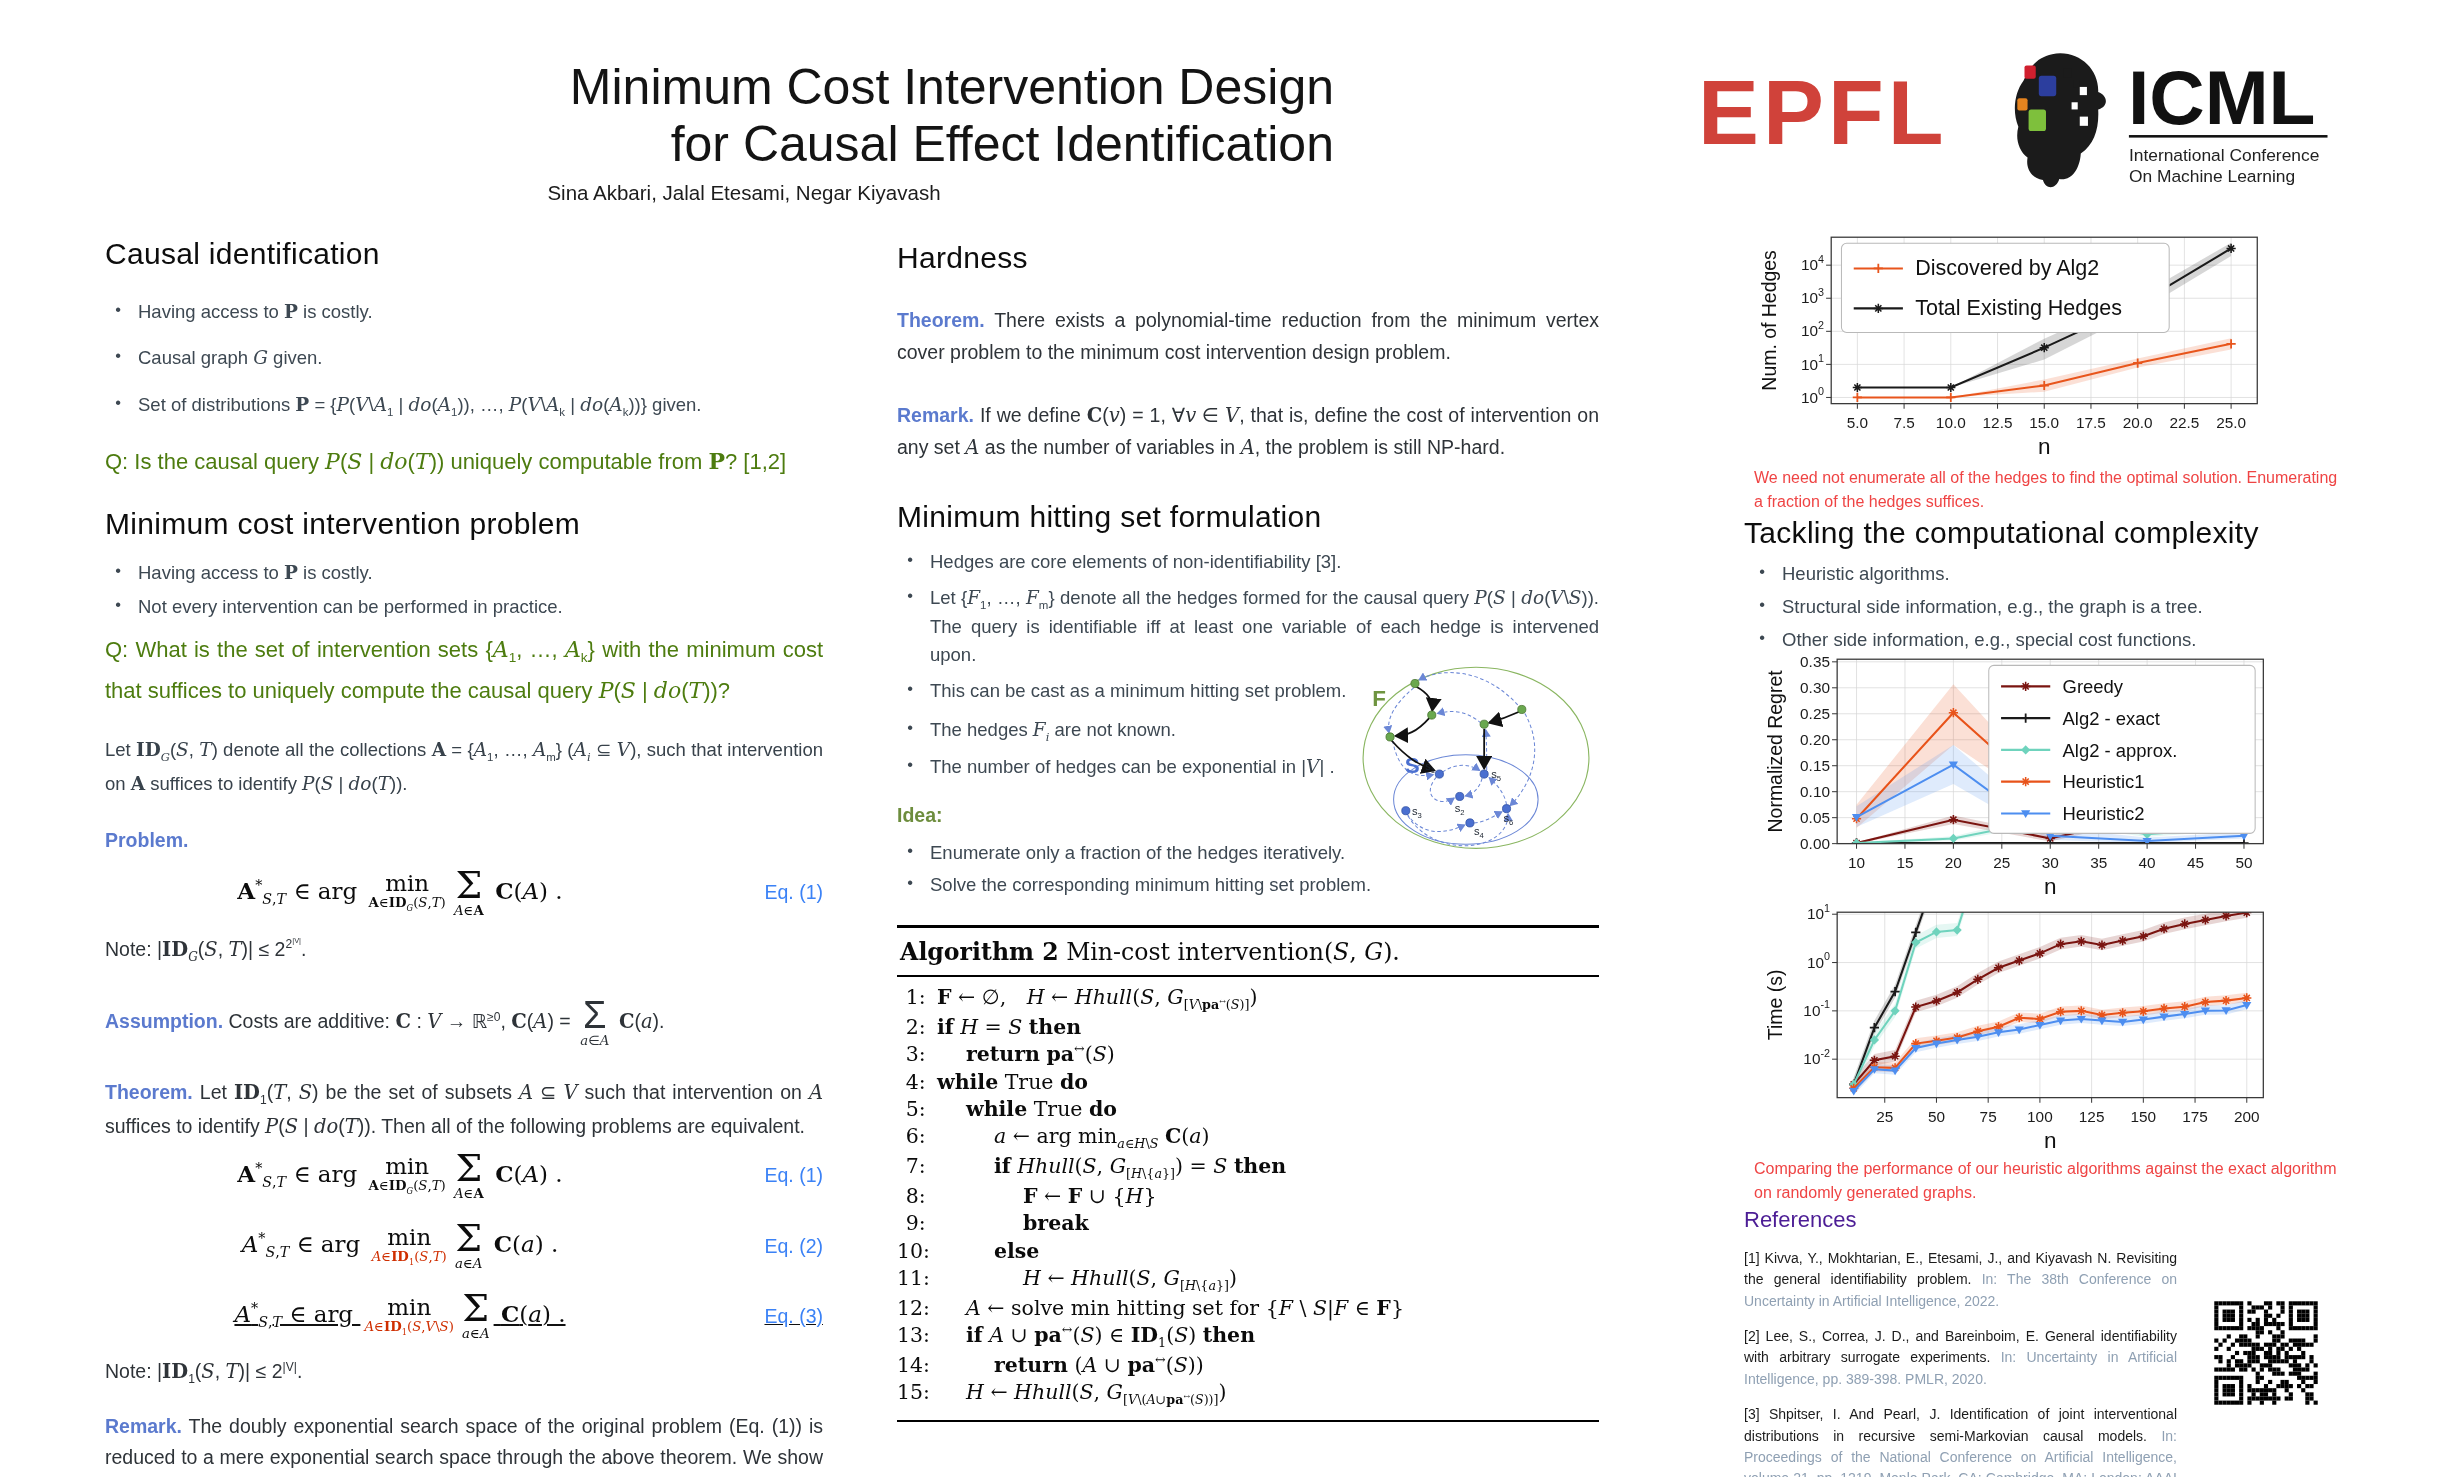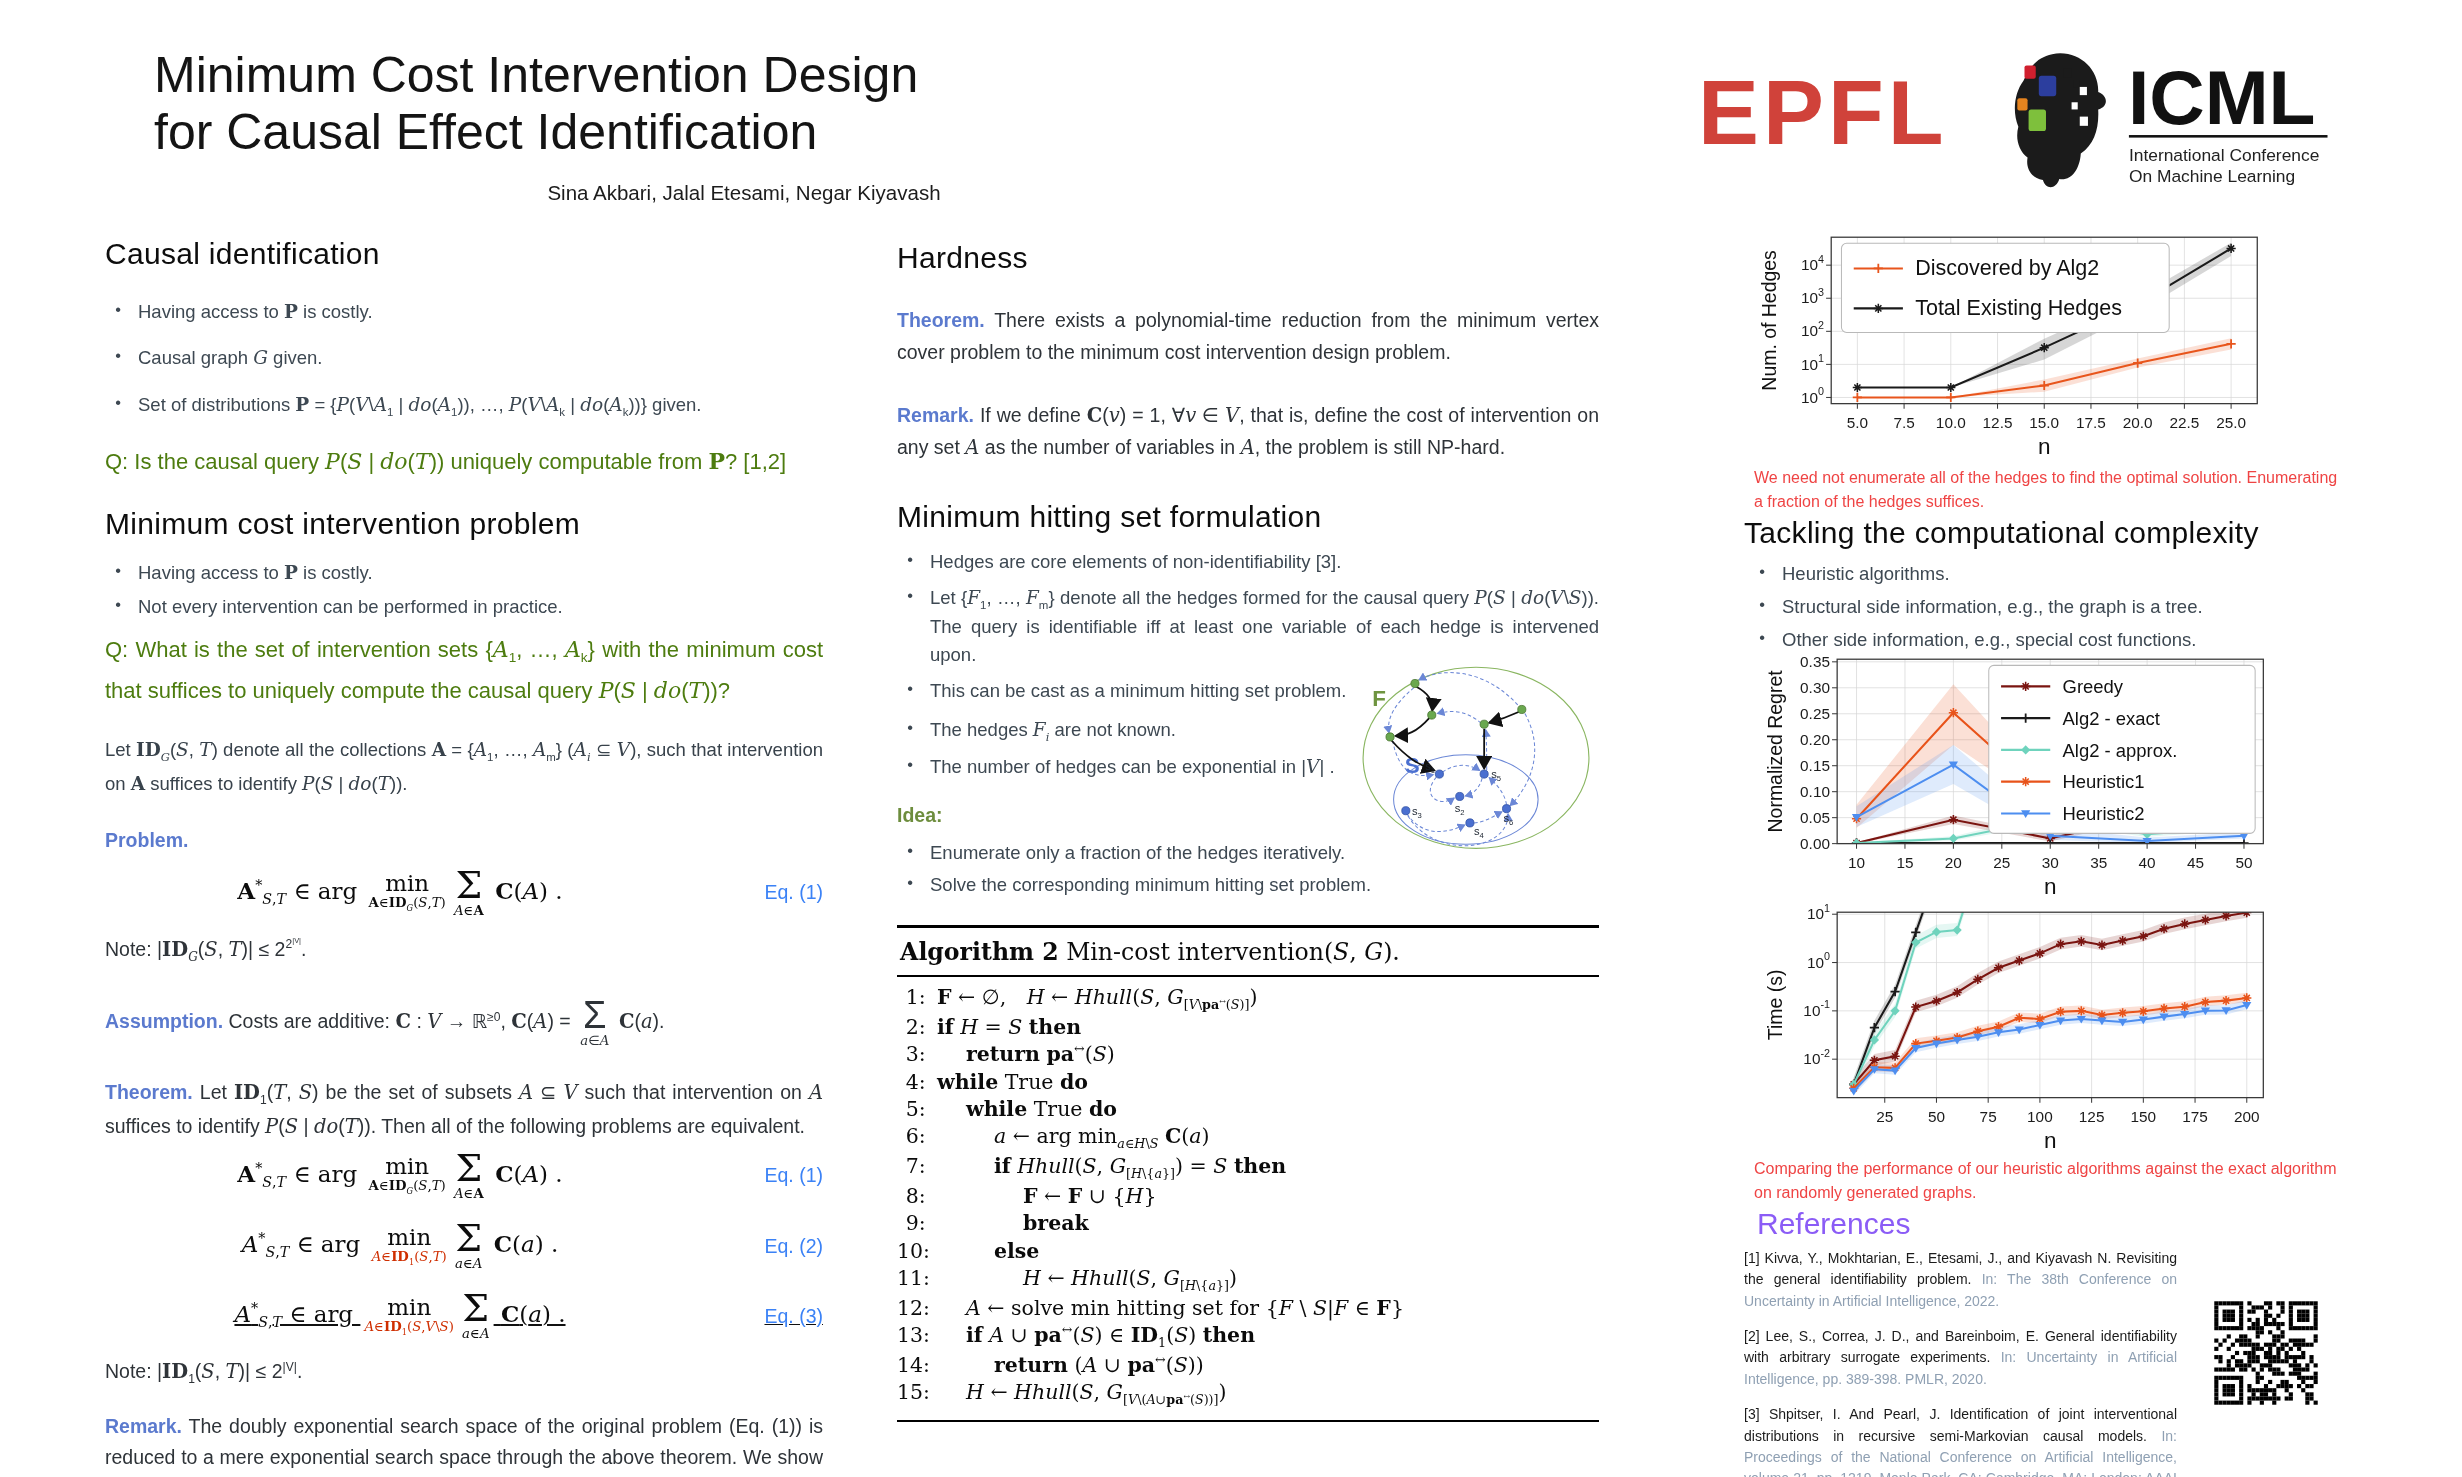--- a/index.html
+++ b/index.html
@@ -1,22 +1,22 @@
 <!DOCTYPE html>
 <html style="font-size:8.2px"><head>
 <meta charset="utf-8">
 <style>
   *{margin:0;padding:0;box-sizing:border-box;}
   html,body{background:#ffffff;}
   body{width:2462px;height:1477px;position:relative;font-family:"Liberation Sans","DejaVu Sans",sans-serif;color:#111;overflow:hidden;}
   .abs{position:absolute;}
-  .title{left:154px;top:47px;width:1180px;text-align:left;font-size:50px;line-height:1.14;color:#141414;font-weight:400;}
+  .title{left:154px;top:59px;width:1180px;text-align:right;font-size:50px;line-height:1.14;color:#141414;font-weight:400;}
   .authors{left:154px;top:181px;width:1180px;text-align:center;font-size:20.5px;color:#1c1c1c;}
   h2{font-size:30px;font-weight:400;color:#0d0d0d;letter-spacing:0.3px;}
-  h3{font-size:30px;font-weight:400;color:#8b5cf6;margin-left:13px;}
+  h3{font-size:22px;font-weight:400;color:#4c1d95;}
   #col1{position:absolute;left:105px;top:237px;width:718px;}
   #col2{position:absolute;left:897px;top:241px;width:702px;}
   ul{list-style:none;}
   li{position:relative;padding-left:33px;font-size:18.5px;color:#3d4852;line-height:1.5;}
   li::before{content:'\2022';position:absolute;left:10.3px;top:-1px;color:#3d4852;font-size:16.4px;}
   p,.para{font-size:18.5px;color:#38424b;line-height:1.55;}
   i{font-family:"DejaVu Serif","Liberation Serif",serif;font-style:italic;}
   b.m{font-family:"DejaVu Serif","Liberation Serif",serif;}
   sub{font-size:62%;}
   sup{font-size:62%;}

